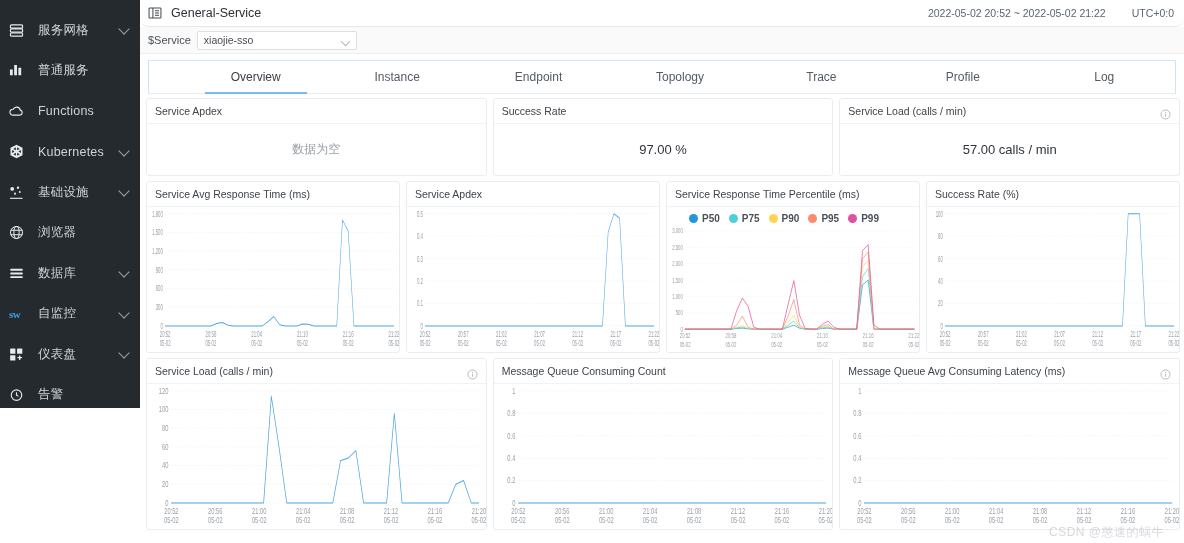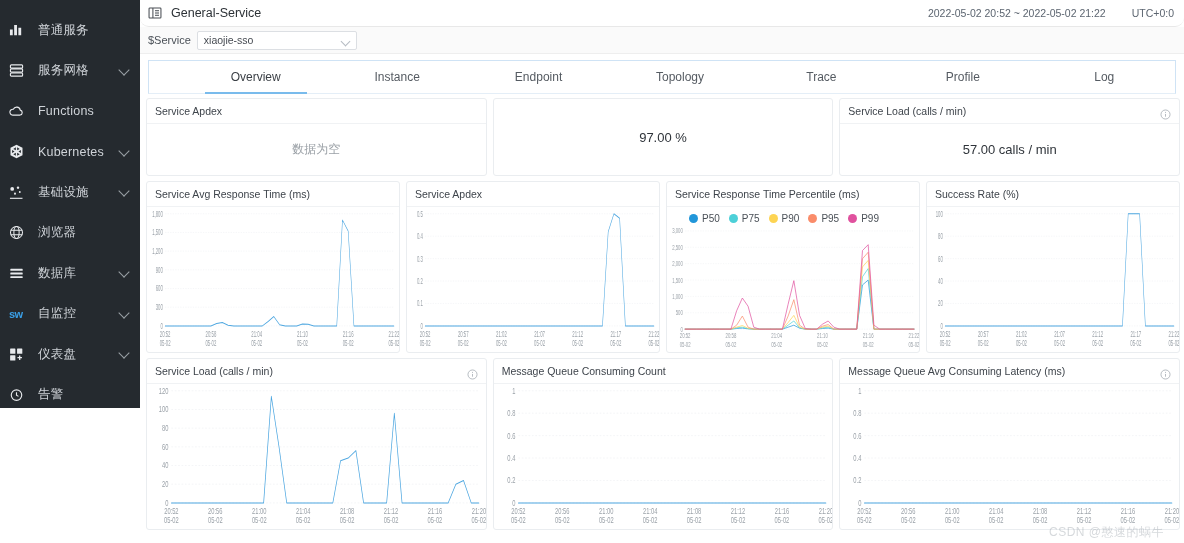--- a/index.html
+++ b/index.html
@@ -52,21 +52,21 @@
   .nav-label { margin-left: 8px; white-space: nowrap; letter-spacing: .2px; }
   .nav-caret {
     position: absolute; right: 12px; top: 50%;
     width: 8px; height: 8px; margin-top: -5px;
     border-right: 1.3px solid #9aa0a6;
     border-bottom: 1.3px solid #9aa0a6;
     transform: rotate(45deg);
   }
   .sw-mini {
     font-size: 11px; font-weight: 700; color: #3aa0e8;
-    font-family: Liberation Sans, sans-serif; letter-spacing: -0.5px;
+    font-family: Liberation Serif, serif; letter-spacing: -0.5px;
   }
 
   
   .main { flex: 1; display: flex; flex-direction: column; background: #fff; min-width:0; }
 
   .topbar {
     height: 27px; flex: 0 0 27px; display: flex; align-items: center;
     border-bottom: 1px solid #e8e8e8; background: #fff; padding: 0 10px 0 8px; border-radius: 9px;
   }
   .collapse-icon { width: 14px; height: 14px; color: #4a4f55; flex:0 0 14px; cursor:pointer; }
@@ -131,21 +131,21 @@
   }
   .bignum.empty { color: #9aa0a6; font-size: 12px; }
 
   
   .chart-body { flex: 1; position: relative; min-height: 0; }
   .chart-body svg { display: block; width: 100%; height: 100%; }
   .legend {
     display: flex; align-items: center; gap: 9px;
     padding: 5px 0 0 22px; height: 18px; flex: 0 0 18px;
   }
-  .lg { display: flex; align-items: center; gap: 4px; }
+  .lg { display: flex; align-items: center; gap: 4px; font-weight: bold; }
   .lg-dot { width: 9px; height: 9px; border-radius: 50%; display:block; }
   .lg-txt { font-size: 10px; color: #4a5057; }
 
   .watermark {
     position: absolute; right: 20px; bottom: 2px;
     font-size: 12px; color: rgba(120,128,138,0.30);
     white-space: nowrap; pointer-events: none; letter-spacing: .5px;
   }
 </style>
 </head>
@@ -154,36 +154,36 @@
 <div id="app">
 
   <div class="sidebar">
     <div class="brand">
       <span class="brand-text">Skywalking</span>
       <span class="brand-moon"></span>
     </div>
     <div class="nav" id="nav">
         <div class="nav-item">
           <span class="nav-ico">
-            <svg width="15" height="15" viewBox="0 0 16 16" fill="currentColor">
-              <path d="M1 13h3V7H1v6zm4.5 0h3V2h-3v11zM10 13h3V5h-3v8z"></path>
-            </svg>
-          </span>
-          <span class="nav-label">普通服务</span>
-        </div>
-        <div class="nav-item">
-          <span class="nav-ico">
             <svg width="15" height="15" viewBox="0 0 16 16" fill="none" stroke="currentColor" stroke-width="1.2">
               <rect x="1.5" y="2" width="13" height="3.4" rx="1"></rect>
               <rect x="1.5" y="6.3" width="13" height="3.4" rx="1"></rect>
               <rect x="1.5" y="10.6" width="13" height="3.4" rx="1"></rect>
             </svg>
           </span>
           <span class="nav-label">服务网格</span>
           <span class="nav-caret"></span>
+        </div>
+        <div class="nav-item">
+          <span class="nav-ico">
+            <svg width="15" height="15" viewBox="0 0 16 16" fill="currentColor">
+              <path d="M1 13h3V7H1v6zm4.5 0h3V2h-3v11zM10 13h3V5h-3v8z"></path>
+            </svg>
+          </span>
+          <span class="nav-label">普通服务</span>
         </div>
         <div class="nav-item">
           <span class="nav-ico">
             <svg width="15" height="15" viewBox="0 0 16 16" fill="none" stroke="currentColor" stroke-width="1.2">
               <path d="M3.6 11.8h8.2a2.7 2.7 0 0 0 .2-5.3 3.9 3.9 0 0 0-7.4-.9A2.9 2.9 0 0 0 3.6 11.8z"></path>
             </svg>
           </span>
           <span class="nav-label">Functions</span>
         </div>
         <div class="nav-item">
@@ -334,20 +334,24 @@
     <div class="content">
       <div class="row" id="statrow" style="height:78px">
           <div class="card" style="flex: 1 1 0%;">
             <div class="card-head">
               <span class="card-title">Service Apdex</span>
               <span class="head-spacer"></span>
             </div>
             <div class="bignum empty">数据为空</div>
           </div>
           <div class="card" style="flex: 1 1 0%;">
+            <div class="card-head">
+              <span class="card-title">Success Rate</span>
+              <span class="head-spacer"></span>
+            </div>
             <div class="bignum">97.00 %</div>
           </div>
           <div class="card" style="flex: 1 1 0%;">
             <div class="card-head">
               <span class="card-title">Service Load (calls / min)</span>
               <span class="head-spacer"></span>
               <span class="info-icon"><svg viewBox="0 0 16 16" width="11" height="11" fill="none" stroke="currentColor" stroke-width="1.2">
                   <circle cx="8" cy="8" r="6.6"></circle>
                   <line x1="8" y1="7.2" x2="8" y2="11.2"></line>
                   <circle cx="8" cy="4.9" r=".75" fill="currentColor" stroke="none"></circle>

